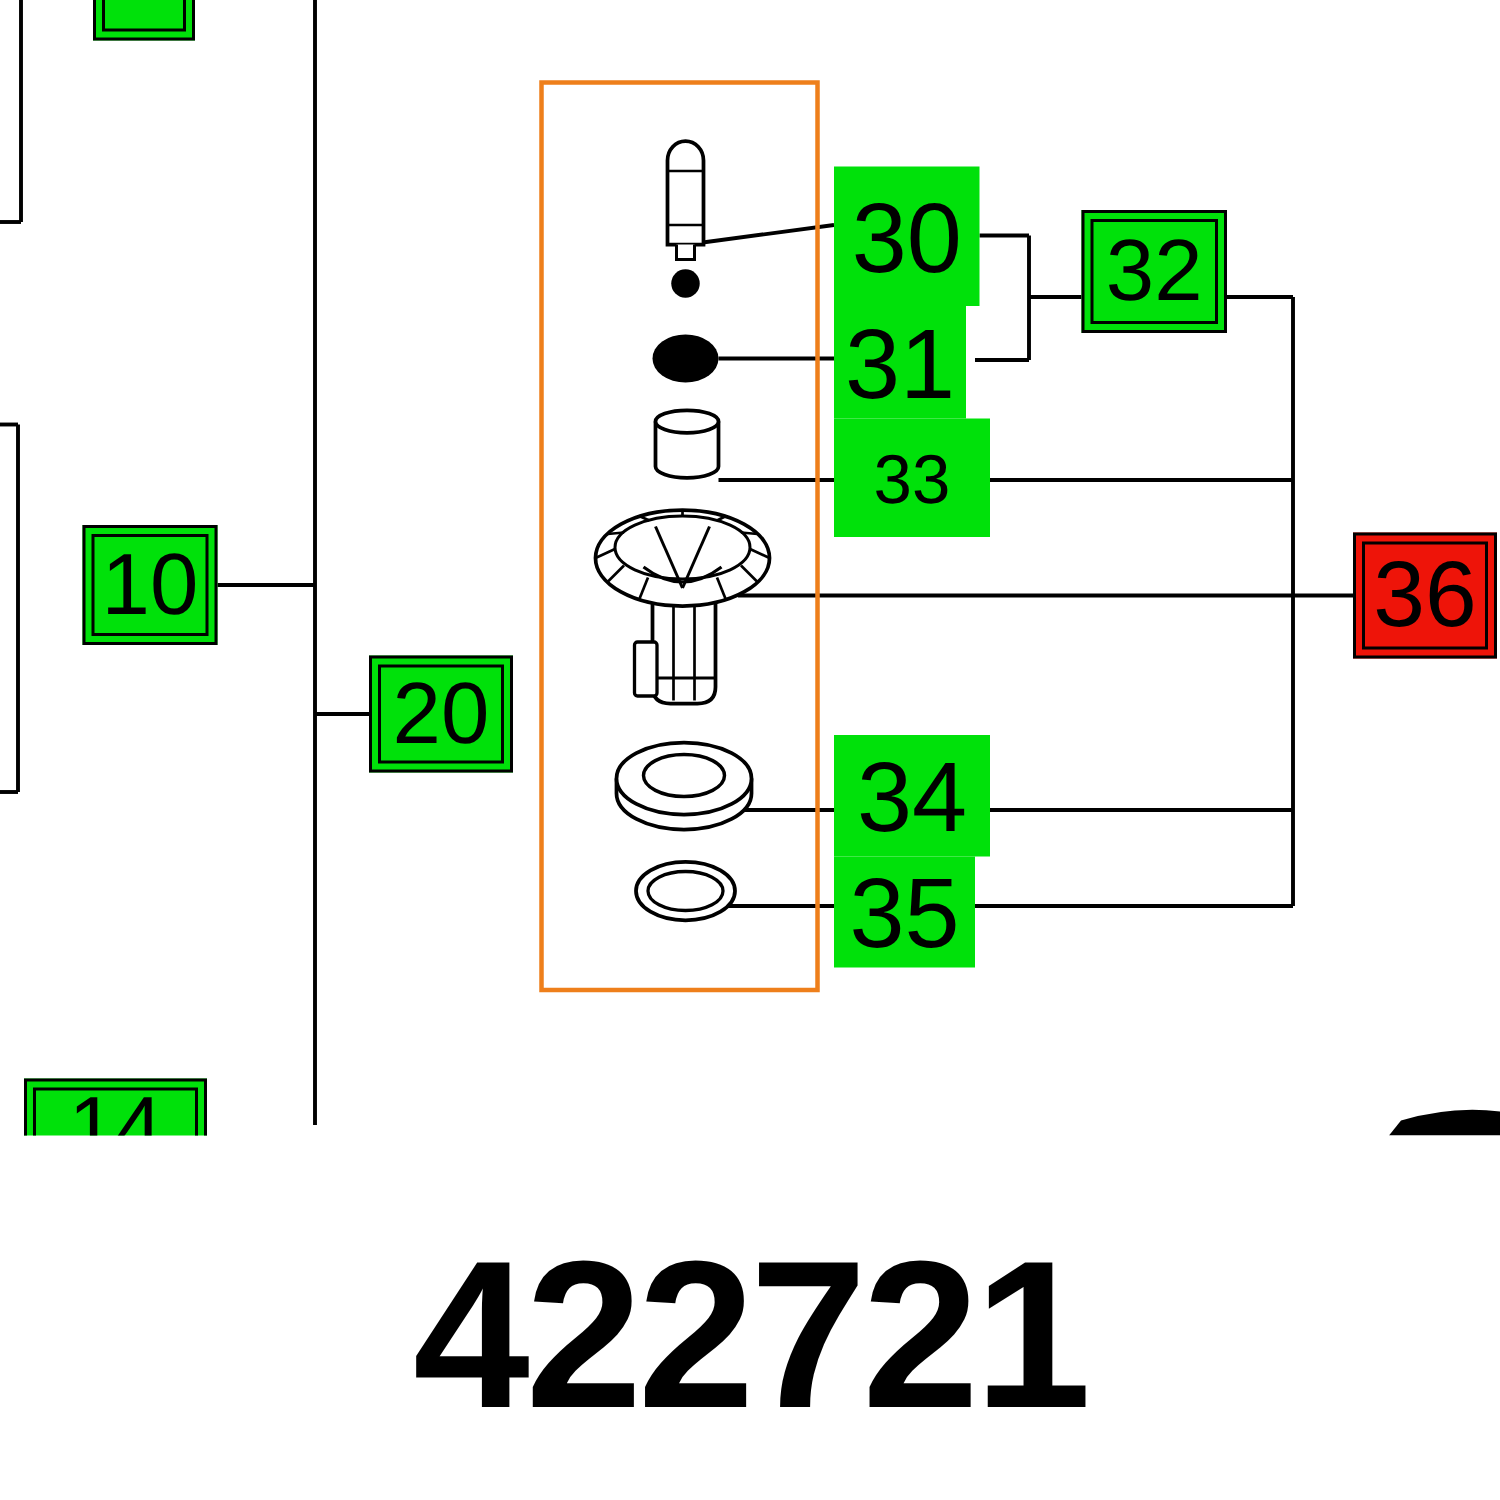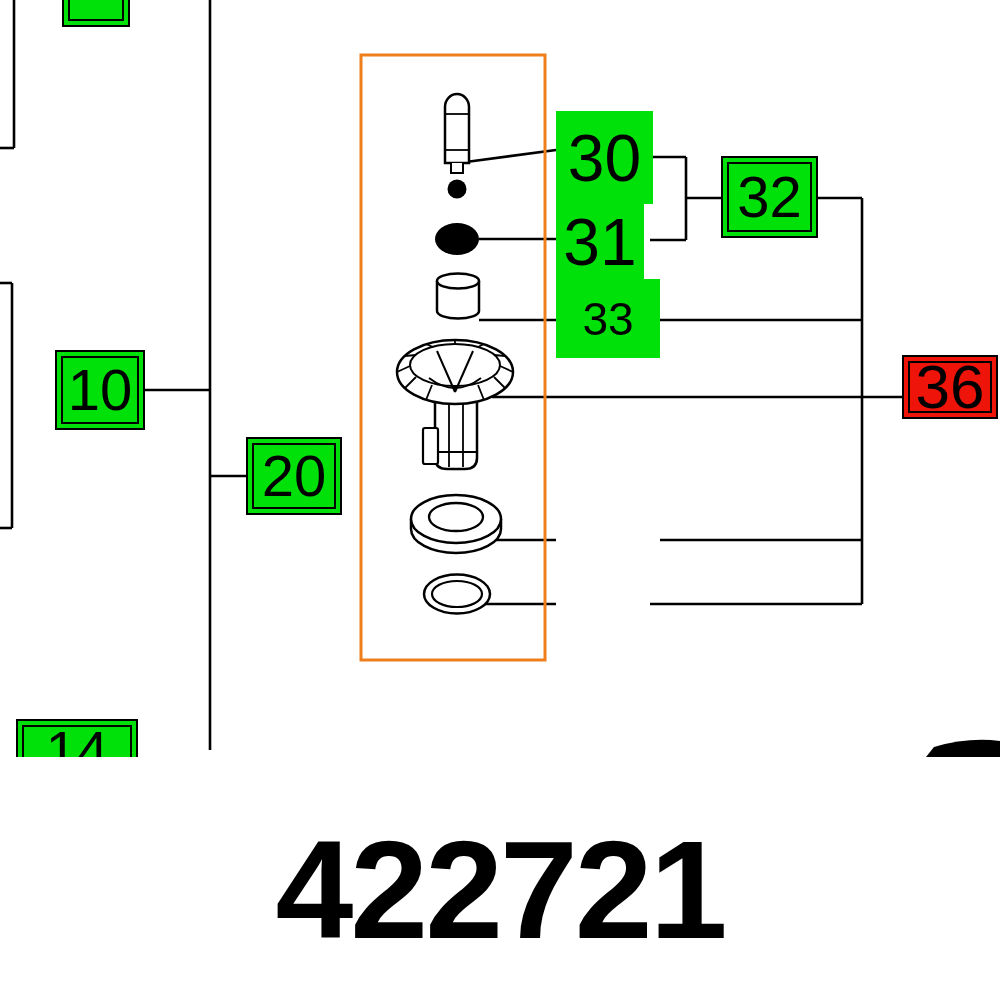--- a/index.html
+++ b/index.html
@@ -134,31 +134,37 @@
     </div>
 
     <div class="callout plain" style="left:556px;top:111px;width:97px;height:93px;font-size:66px">
       <span class="num">30</span>
     </div>
 
     <div class="callout plain" style="left:556px;top:204px;width:88px;height:75px;font-size:66px">
       <span class="num">31</span>
     </div>
 
-    <div class="callout bordered" style="left:721px;top:156px;width:97px;height:82px;font-size:58px">
+    <div class="callout bordered" style="left:721px;top:140px;width:97px;height:82px;font-size:58px">
       <span class="num">32</span>
     </div>
 
     <div class="callout plain" style="left:556px;top:279px;width:104px;height:79px;font-size:46px">
       <span class="num">33</span>
     </div>
 
+    <div class="callout plain" style="left:556px;top:490px;width:104px;height:81px;font-size:66px">
+      <span class="num">34</span>
+    </div>
 
+    <div class="callout plain" style="left:556px;top:571px;width:94px;height:74px;font-size:66px">
+      <span class="num">35</span>
+    </div>
 
-    <div class="callout bordered red" style="left:902px;top:355px;width:96px;height:64px;font-size:62px">
+    <div class="callout bordered red" style="left:902px;top:355px;width:96px;height:84px;font-size:62px">
       <span class="num">36</span>
     </div>
 
     <div class="callout bordered" style="left:62px;top:-40px;width:68px;height:67px"></div>
 
     <div class="callout bordered" style="left:16px;top:719px;width:122px;height:64px;font-size:56px">
       <span class="num">14</span>
     </div>
 
   </div>

